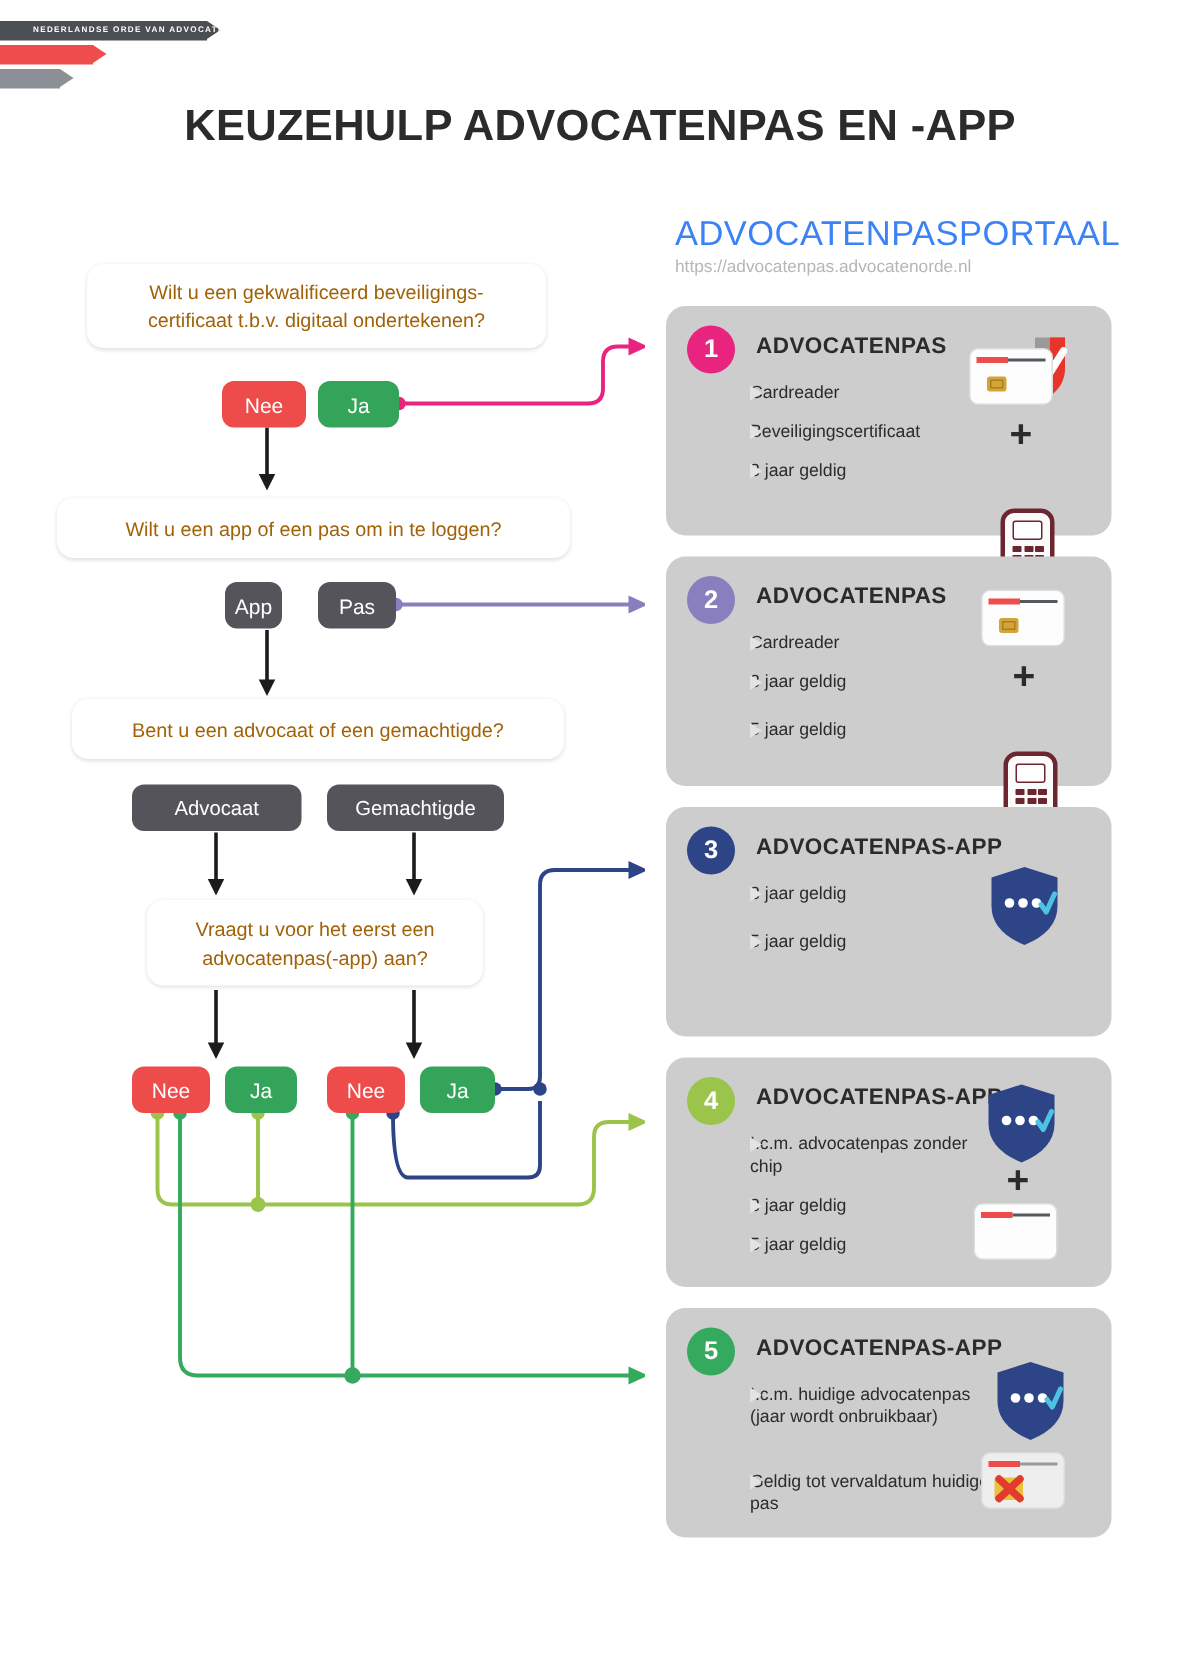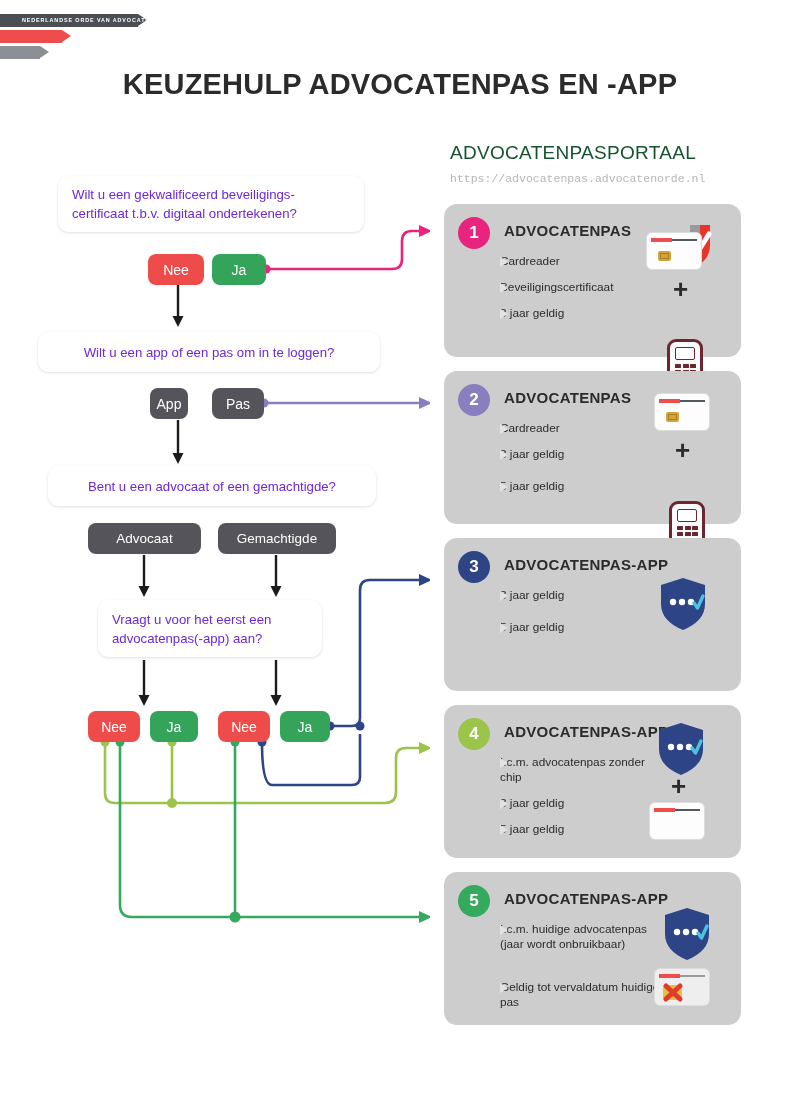--- a/index.html
+++ b/index.html
@@ -39,25 +39,25 @@
   }
 
   
   #portal-panel {
     position: absolute; left: 430px; top: 128px;
     width: 325px; height: 948px;
     background: #ffffff; border-radius: 26px;
   }
   #portal-title {
     position: absolute; left: 20px; top: 14px;
-    font-size: 19px; letter-spacing: .3px; color: #14532d; white-space: nowrap;
+    font-size: 23px; letter-spacing: .3px; color: #3b82f6; white-space: nowrap;
   }
   #portal-url {
     position: absolute; left: 20px; top: 44px;
-    font-size: 11.5px; color: #b6b6b6; white-space: nowrap; font-family: Liberation Mono, monospace;
+    font-size: 11.5px; color: #b6b6b6; white-space: nowrap;
   }
 
   .opt-card {
     position: absolute; left: 14px; width: 297px;
     background: #cdcdcd; border-radius: 13px;
   }
   .opt-badge {
     position: absolute; left: 14px; top: 13px;
     width: 32px; height: 32px; border-radius: 50%;
     color: #ffffff; font-size: 17px; font-weight: bold;
@@ -116,22 +116,22 @@
   .reader .keys {
     position: absolute; left: 5px; top: 22px; width: 21px; height: 22px;
     display: grid; grid-template-columns: repeat(3, 1fr); grid-template-rows: repeat(4, 1fr); gap: 1.5px;
   }
   .reader .keys i { background: #6b2630; border-radius: .5px; }
 
   
   .qbox {
     position: absolute; background: #ffffff; border-radius: 11px;
     box-shadow: 0 1px 3px rgba(0,0,0,.13);
-    display: flex; align-items: center; justify-content: center; 
-    font-size: 13.2px; line-height: 19px; color: #6d28d9; padding: 0 14px;
+    display: flex; align-items: center; justify-content: center; text-align: center;
+    font-size: 13.2px; line-height: 19px; color: #a16207; padding: 0 14px;
   }
   .pill {
     position: absolute; border-radius: 8px;
     display: flex; align-items: center; justify-content: center;
     color: #ffffff; font-size: 14px; height: 31px;
   }
   .pill.red   { background: #ee4b4b; }
   .pill.green { background: #34a45a; }
   .pill.dark  { background: #54545a; }
 

